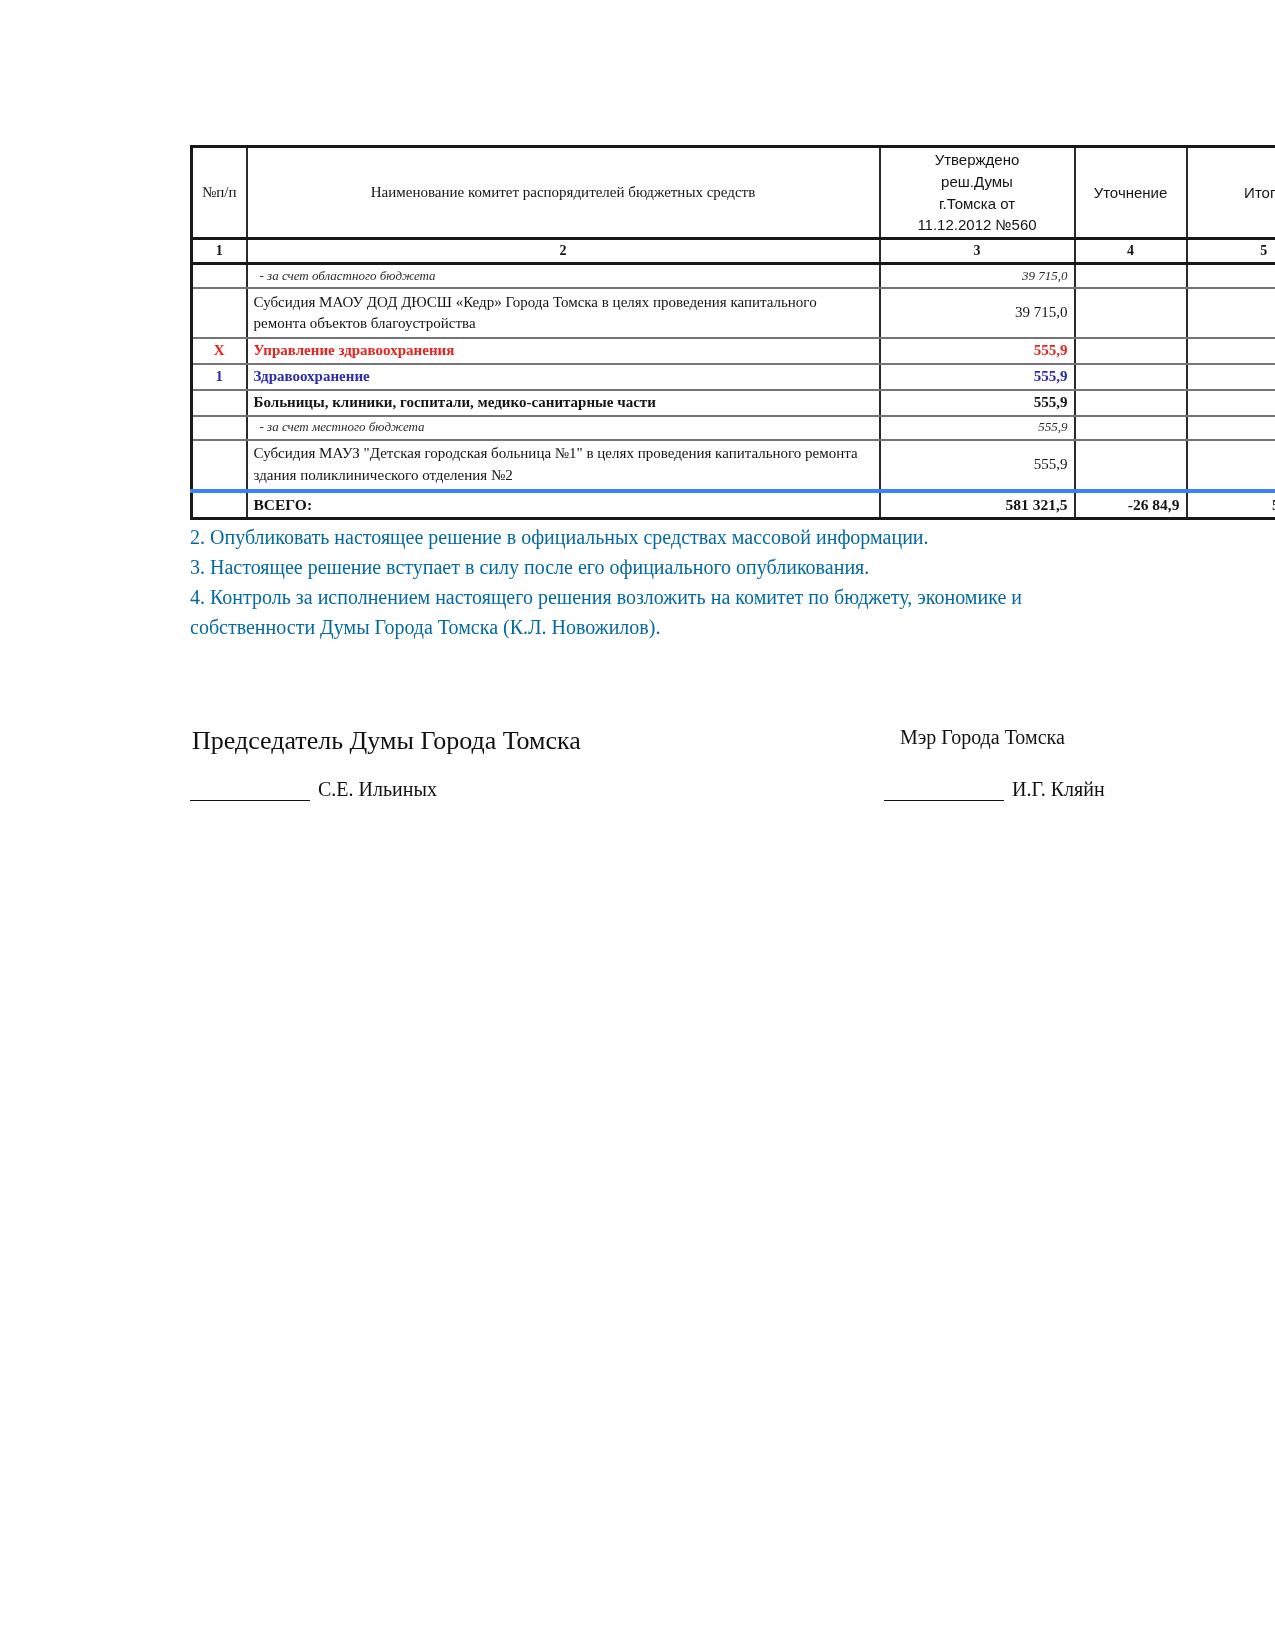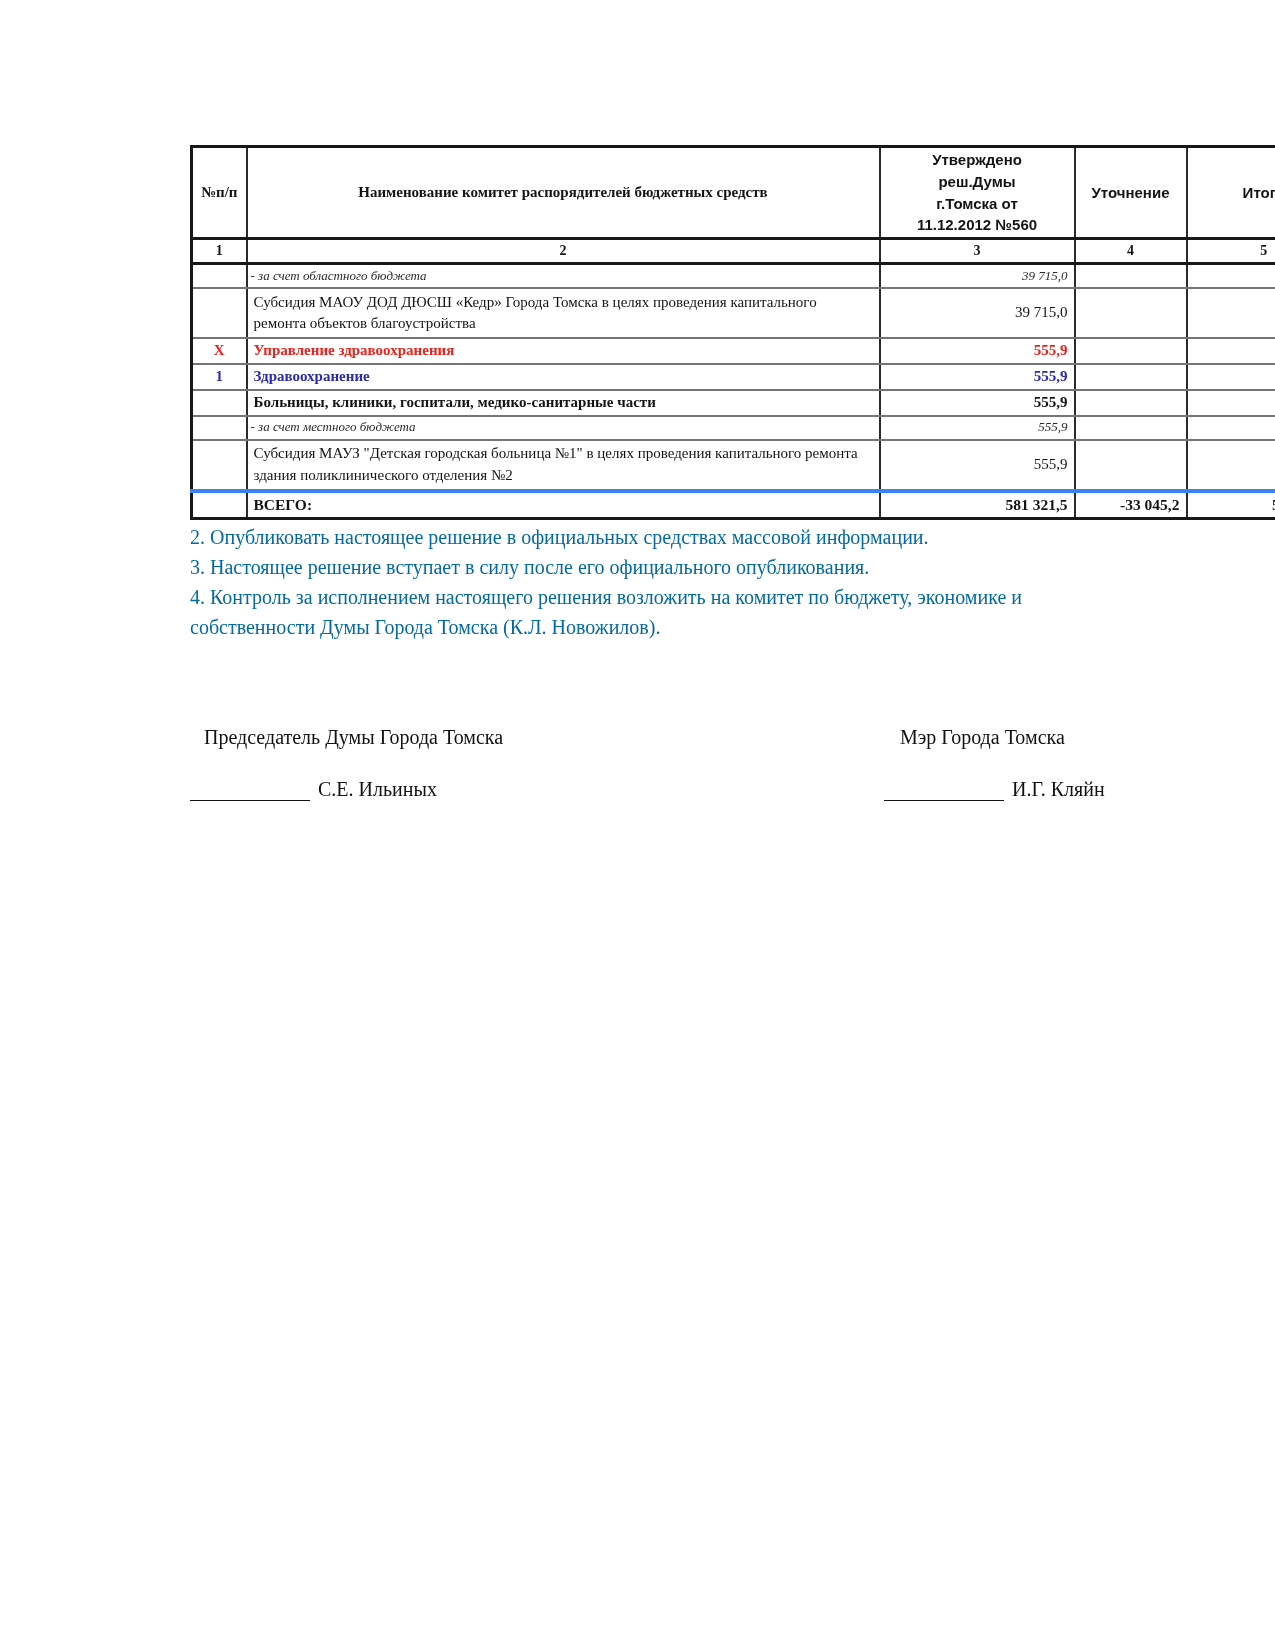--- a/index.html
+++ b/index.html
@@ -31,56 +31,56 @@
   table.budget td, table.budget th{
     border-left:2px solid #2a2a2a;
     border-right:2px solid #2a2a2a;
     padding:1px 6px;
     vertical-align:middle;
     font-size:15px;
     line-height:1.45;
     color:#141414;
   }
   
-  tr.head-row th{height:84px;font-weight:bold;text-align:center;vertical-align:middle;border-bottom:3px solid #181818;}
+  tr.head-row th{height:84px;font-weight:normal;text-align:center;vertical-align:middle;border-bottom:3px solid #181818;}
   th.h-serif{font-size:15px;}
   th.h-sans{
     font-family:"Liberation Sans","DejaVu Sans",sans-serif;
     font-size:14px;font-weight:normal;color:#333;
     white-space:pre-line;line-height:1.35;
   }
   tr.colnum-row td{
     height:20px;text-align:center;font-weight:bold;font-size:14px;
     border-bottom:3px solid #181818;border-top:1px solid #181818;
   }
   
   tr.data-row td{border-top:2px solid #757575;border-bottom:2px solid #757575;}
   td.cell-num{text-align:center;}
   td.cell-name{text-align:left;}
   td.cell-val{text-align:right;padding-right:10px;}
   td.cell-total-val{text-align:right;padding-right:36px;}
 
   tr.r-italic td{font-style:italic;font-size:13px;color:#2b2b2b;}
-  tr.r-italic td.cell-name{padding-left:3px;margin-left:38px;}
+  tr.r-italic td.cell-name{padding-left:12px;margin-left:38px;}
   tr.r-red td{color:var(--red,#e8221c);font-weight:bold;}
   tr.r-blue td{color:var(--blue,#2a2ab0);font-weight:bold;}
   tr.r-bold td{font-weight:bold;}
   tr.r-total td{font-weight:bold;border-top:4px solid #3b82f6;height:26px;font-size:15.5px;}
   tr.rh-tall td{height:46px;}
   tr.rh-std td{height:20px;}
 
   
   .body-text{
     position:absolute;left:190px;top:522px;width:935px;
     font-size:20px;line-height:30px;color:#0369a1;
   }
   .body-text p{margin:0;}
 
   
-  .sig-title-left{position:absolute;left:192px;top:726px;font-size:20px;margin-left:12px;}
+  .sig-title-left{position:absolute;left:192px;top:726px;font-size:26px;}
   .sig-title-right{position:absolute;left:900px;top:726px;font-size:20px;}
   .sig-row-left{position:absolute;left:190px;top:778px;font-size:20px;}
   .sig-row-right{position:absolute;left:884px;top:778px;font-size:20px;}
   .sig-line{
     display:inline-block;width:120px;height:20px;
     border-bottom:1.6px solid #141414;
     margin-right:8px;vertical-align:bottom;
   }
 </style>
 </head>
@@ -162,21 +162,21 @@
       <td class="cell-num"></td>
       <td class="cell-name">Субсидия МАУЗ "Детская городская больница №1" в целях проведения капитального ремонта здания поликлинического отделения №2</td>
       <td class="cell-val">555,9</td>
       <td class="cell-val"></td>
       <td class="cell-total-val">555,9</td>
     </tr>
           <tr class="data-row r-total rh-std">
       <td class="cell-num"></td>
       <td class="cell-name">ВСЕГО:</td>
       <td class="cell-val">581 321,5</td>
-      <td class="cell-val">-33 045,2</td>
+      <td class="cell-val">-26 84,9</td>
       <td class="cell-total-val">555 276,3</td>
     </tr>
         </tbody>
     </table>
   </div>
 
   <div class="body-text">
     <p>2. Опубликовать настоящее решение в официальных средствах массовой информации.</p>
     <p>3. Настоящее решение вступает в силу после его официального опубликования.</p>
     <p>4. Контроль за исполнением настоящего решения возложить на комитет по бюджету, экономике и собственности Думы Города Томска (К.Л. Новожилов).</p>

